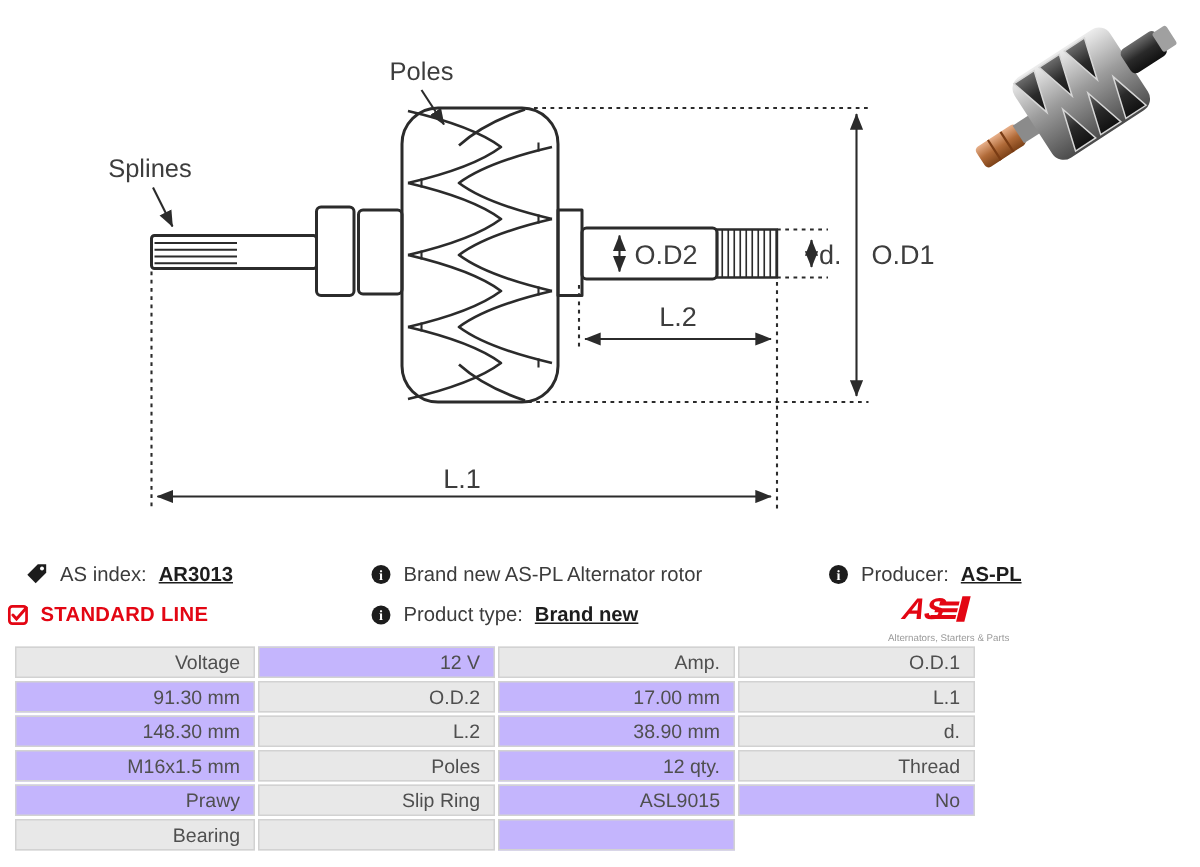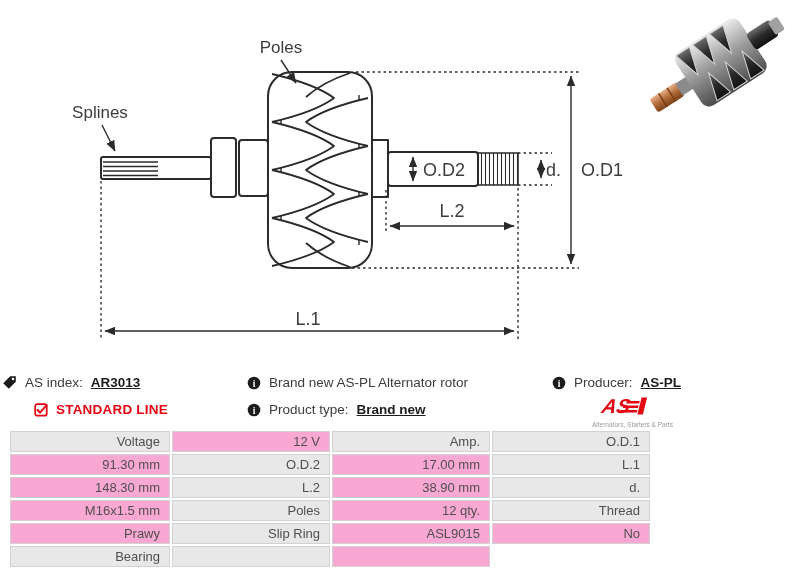--- a/index.html
+++ b/index.html
@@ -21,21 +21,21 @@
   .logo-block { position:absolute; left:592px; top:396px; width:72px; text-align:center; }
   .logo-sub { font-size:6.5px; color:#9a9a9a; margin-top:0px; white-space:nowrap; }
 
   
   .spec-table { position:absolute; left:10px; top:431px; width:516px;
                 display:grid; grid-template-columns:160px 158px 158px 158px;
                 grid-auto-rows:21px; gap:2px;border-radius:12px; }
   .cell { border:1px solid #d2d2d2; display:flex; align-items:center;
           justify-content:flex-end; padding-right:9px; font-size:13px; color:#4f4f4f; }
   .cell.label { background:#e8e8e8; }
-  .cell.value { background:#f9a8d4; }
+  .cell.value { background:#c4b5fd; }
 </style>
 </head>
 <body>
 
 <div class="page">
 
   <svg class="diagram" width="800" height="370" viewBox="0 0 800 370">
     <defs>
       <pattern id="thr" width="4" height="40" patternUnits="userSpaceOnUse">
         <line x1="1.5" y1="0" x2="1.5" y2="40" stroke="#2b2b2b" stroke-width="1.1"></line>
@@ -128,30 +128,30 @@
         <polygon points="82,29 98,29 90,57"></polygon>
         <polygon points="52,89 68,89 60,61"></polygon>
         <polygon points="72,89 88,89 80,61"></polygon>
         <polygon points="92,89 108,89 100,61"></polygon>
       </g>
       <rect x="112" y="49" width="28" height="19" rx="4" fill="url(#darkm)"></rect>
       <rect x="137" y="51" width="11" height="15" rx="2" fill="#a0a0a0"></rect>
     </g>
   </svg>
 
-  <div class="irow" style="left:2px; top:374px;">
+  <div class="irow" style="left:17px; top:374px;">
     <svg class="icn" width="15" height="15" viewBox="0 0 15 15">
       <path d="M1.2,8.2 L8.2,1.2 L13.8,1.2 L13.8,6.8 L6.8,13.8 Z" fill="#1c1c1c"></path>
       <circle cx="11" cy="4" r="1.3" fill="#fff"></circle>
     </svg>
     <span>AS index:</span>
     <span class="b">AR3013</span>
   </div>
 
-  <div class="irow red" style="left:34px; top:401px;text-align:center;">
+  <div class="irow red" style="left:5px; top:401px;text-align:center;">
     <svg class="icn" width="14" height="14" viewBox="0 0 14 14">
       <rect x="1.2" y="1.2" width="11.5" height="11.5" rx="2" fill="none" stroke="#e30613" stroke-width="1.8"></rect>
       <path d="M3.6,7 L6,9.6 L12.6,2.2" fill="none" stroke="#e30613" stroke-width="2" stroke-linecap="round"></path>
     </svg>
     <span>STANDARD LINE</span>
   </div>
 
   <div class="irow" style="left:247px; top:374px;">
     <svg class="icn" width="14" height="14" viewBox="0 0 14 14">
       <circle cx="7" cy="7" r="6.3" fill="#1c1c1c"></circle>

